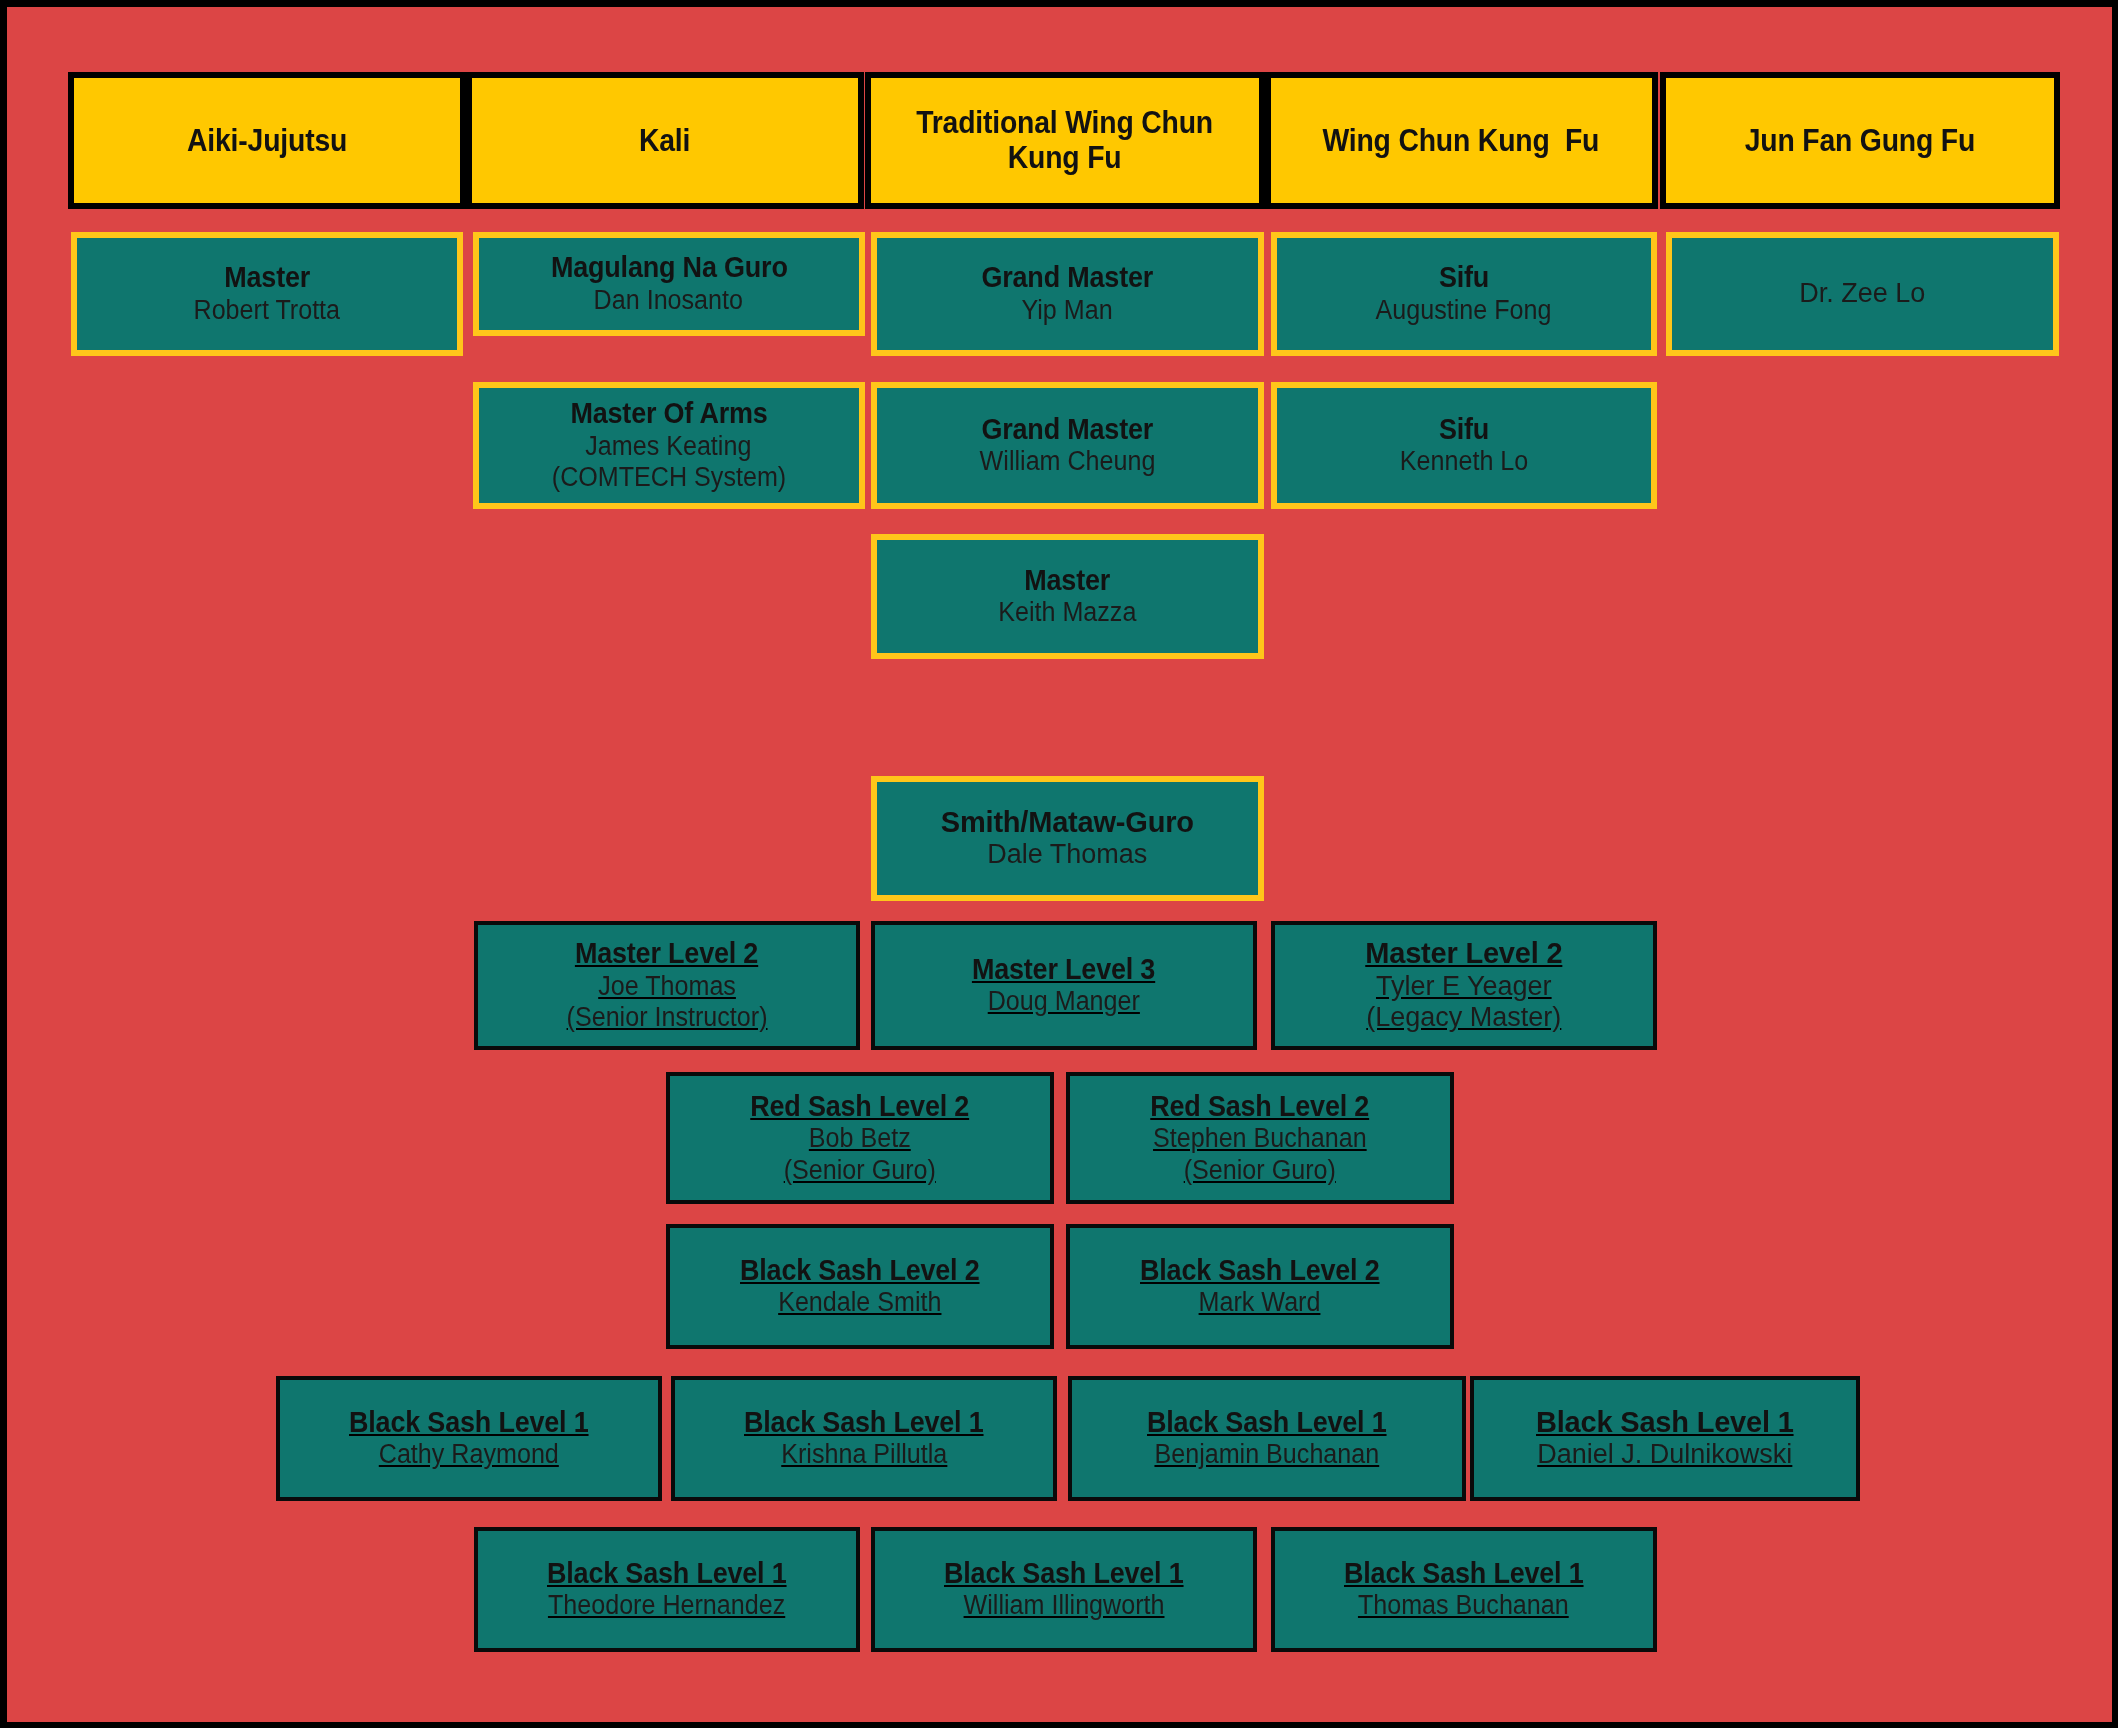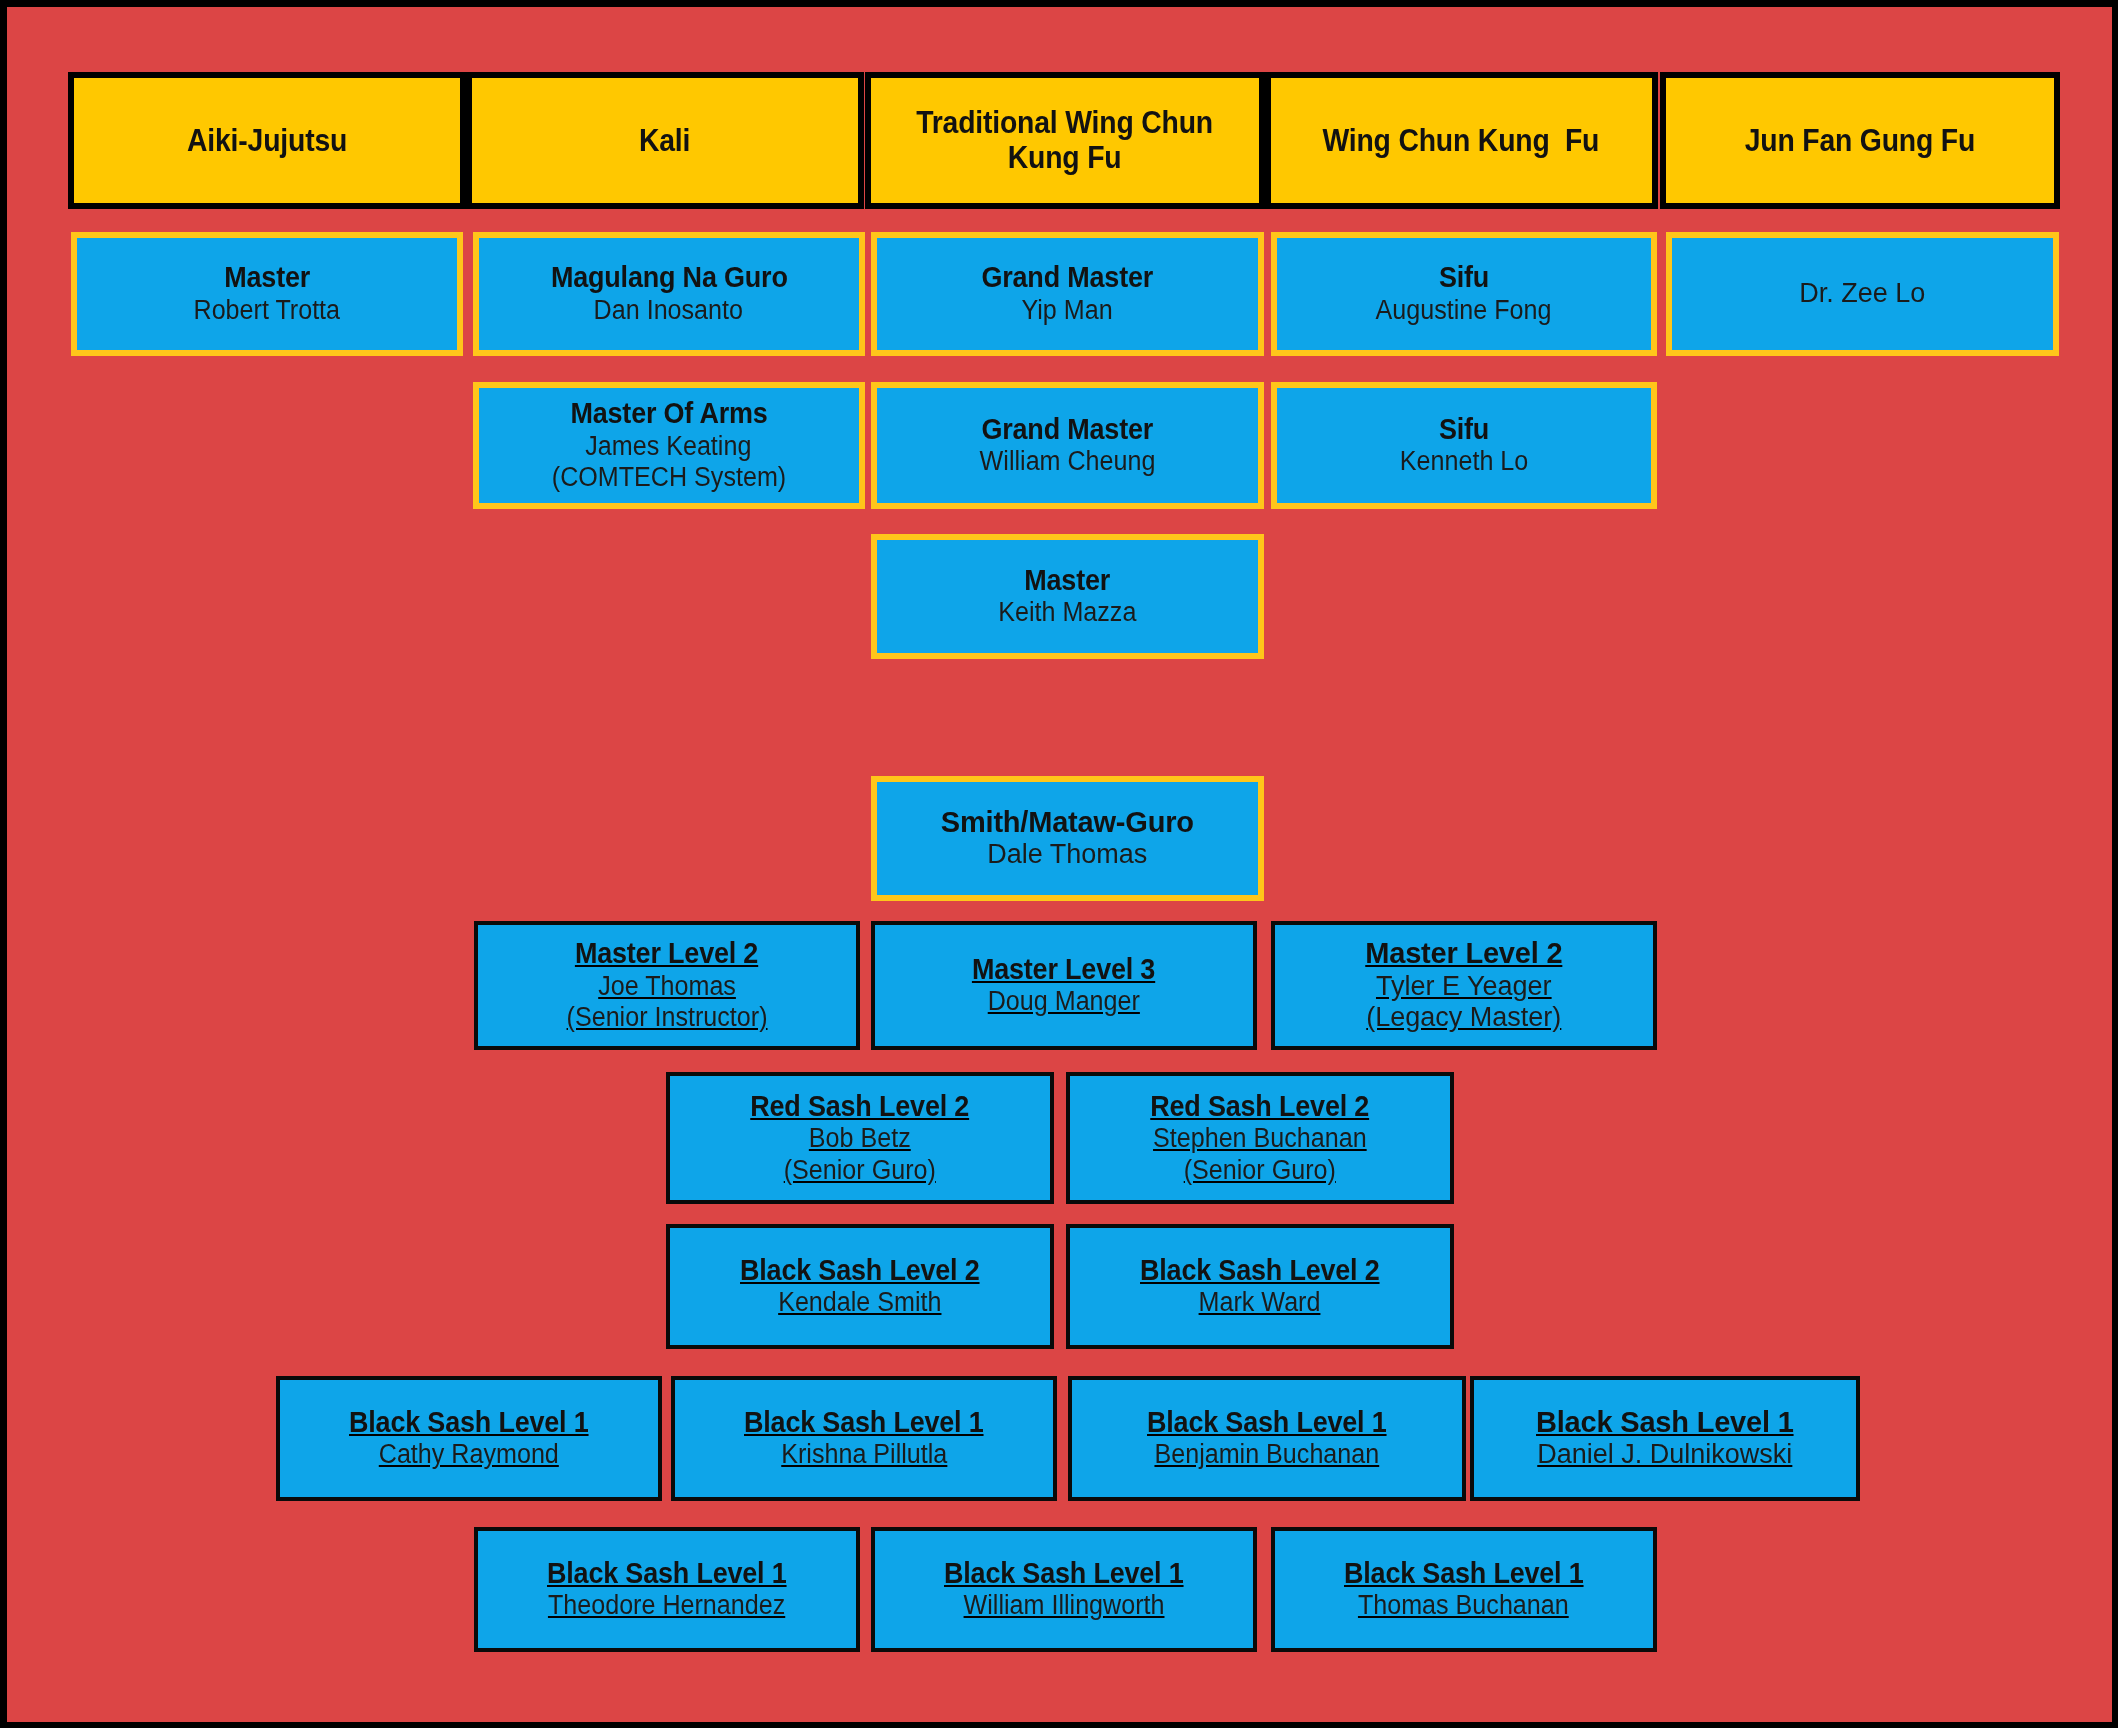--- a/index.html
+++ b/index.html
@@ -25,21 +25,21 @@
     background: #DC4545;
   }
   .node {
     position: absolute;
     box-sizing: border-box;
     display: flex;
     flex-direction: column;
     align-items: center;
     justify-content: center;
     text-align: center;
-    background: #0ea5e9;
+    background: #0f766e;
     line-height: 1.16;
     padding: 3.4px 8.5px;
   }
   .node.header {
     background: #FFC800;
     border: 6px solid #000000;
   }
   .node.gold {
     border: 6px solid #FFC61A;
   }
@@ -99,21 +99,21 @@
       <span class="title">Wing Chun Kung  Fu</span>
     </div>
     <div class="node header narrow" style="left:1653px; top:65px; width:400px; height:137px;">
       <span class="title">Jun Fan Gung Fu</span>
     </div>
 
     <div class="node gold narrow" style="left:64px; top:225px; width:392px; height:124px;">
       <span class="title">Master</span>
       <span class="name">Robert Trotta</span>
     </div>
-    <div class="node gold narrow" style="left:466px; top:225px; width:392px; height:124px;">
+    <div class="node gold narrow" style="left:466px; top:225px; width:392px; height:104px;">
       <span class="title">Magulang Na Guro</span>
       <span class="name">Dan Inosanto</span>
     </div>
     <div class="node gold narrow" style="left:864px; top:225px; width:393px; height:124px;">
       <span class="title">Grand Master</span>
       <span class="name">Yip Man</span>
     </div>
     <div class="node gold narrow" style="left:1264px; top:225px; width:386px; height:124px;">
       <span class="title">Sifu</span>
       <span class="name">Augustine Fong</span>

